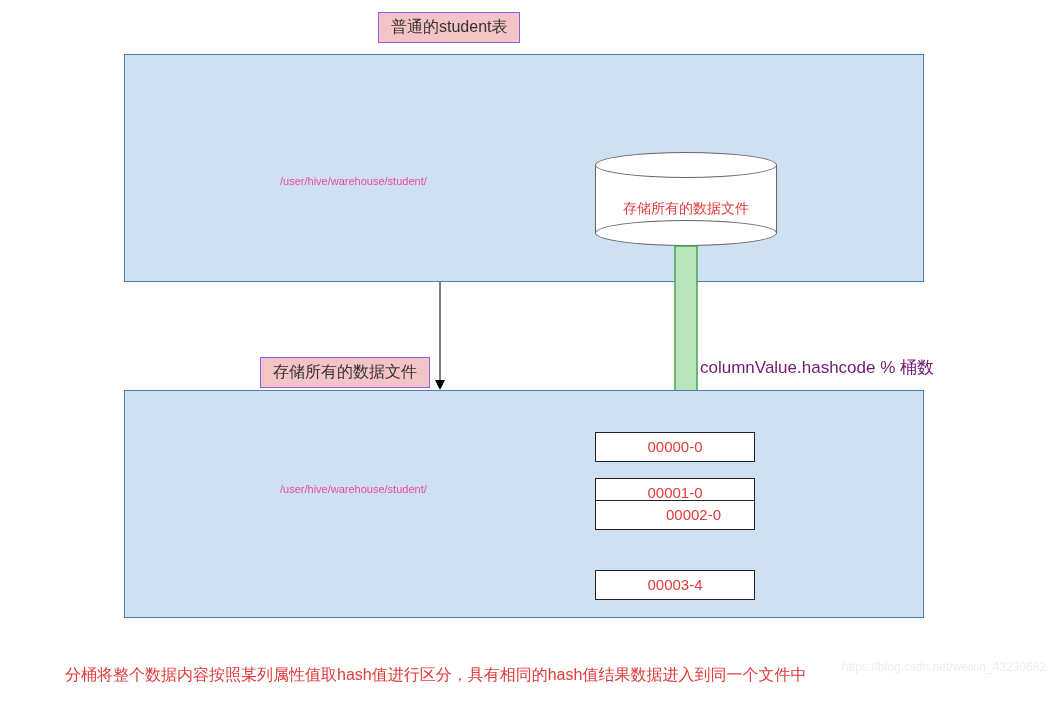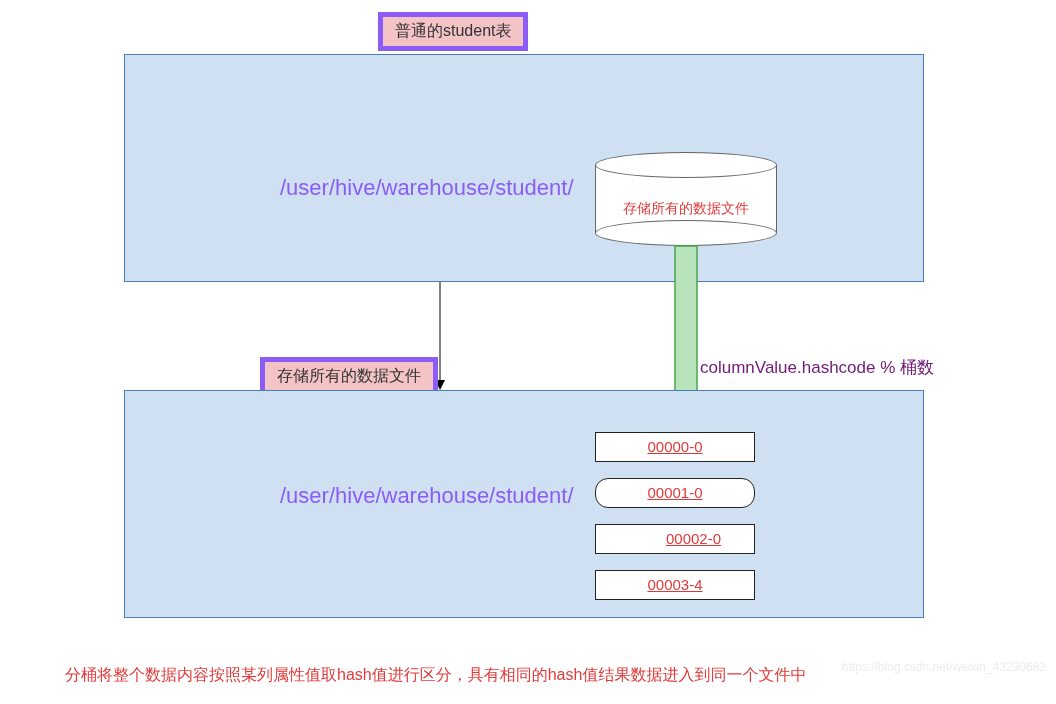--- a/index.html
+++ b/index.html
@@ -10,34 +10,34 @@
     body {
       font-family: "Microsoft YaHei", Arial, sans-serif;
       width: 1056px;
       height: 704px;
       position: relative;
       background: #ffffff;
     }
     .title-box {
       position: absolute;
       background: #f4c3c6;
-      border: 5px solid #8b5cf6;
+      border: 1px solid #8b5cf6;
       padding: 4px 12px;
       font-size: 16px;
       color: #333;
     }
     .big-box {
       position: absolute;
       background: #cfe0f2;
       border: 1px solid #4a7fb5;
     }
     .path-text {
       position: absolute;
-      font-size: 22px;
-      color: #8b5cf6;
+      font-size: 11px;
+      color: #ec4899;
     }
     .cylinder {
       position: absolute;
       left: 595px;
       top: 152px;
       width: 153px;
       height: 94px;
     }
     .cyl-body {
       position: absolute;
@@ -88,21 +88,20 @@
       position: absolute;
       left: 595px;
       width: 160px;
       height: 30px;
       background: #fff;
       border: 1px solid #222;
       text-align: center;
       line-height: 28px;
       color: #e23a3a;
       font-size: 15px;
-      text-decoration: underline;
     }
     .bottom-text {
       position: absolute;
       left: 65px;
       top: 665px;
       color: #e23a3a;
       font-size: 16px;
     }
     .watermark {
       position: absolute;
@@ -146,19 +145,19 @@
   <rect x="18" y="0" width="22" height="152" fill="#b9e3bb" stroke="#4aa34f" stroke-width="1.5"></rect>
   <polygon points="29,180 2,152 56,152" fill="#b9e3bb" stroke="#4aa34f" stroke-width="1.5"></polygon>
   <rect x="19" y="150" width="20" height="4" fill="#b9e3bb"></rect>
 </svg>
 
 <div class="big-box" style="left:124px; top:390px; width:800px; height:228px;"></div>
 
 <div class="path-text" style="left:280px; top:483px;">/user/hive/warehouse/student/</div>
 
 <div class="file-box" style="top:432px;">00000-0</div>
-<div class="file-box" style="top:478px;border-radius:13px;">00001-0</div>
-<div class="file-box" style="top:524px;padding-left:37px;">00002-0</div>
+<div class="file-box" style="top:478px;">00001-0</div>
+<div class="file-box" style="top:500px;padding-left:37px;">00002-0</div>
 <div class="file-box" style="top:570px;">00003-4</div>
 
 <div class="bottom-text">分桶将整个数据内容按照某列属性值取hash值进行区分，具有相同的hash值结果数据进入到同一个文件中</div>
 
 <div class="watermark">https://blog.csdn.net/weixin_43230682</div>
 
 </body></html>

